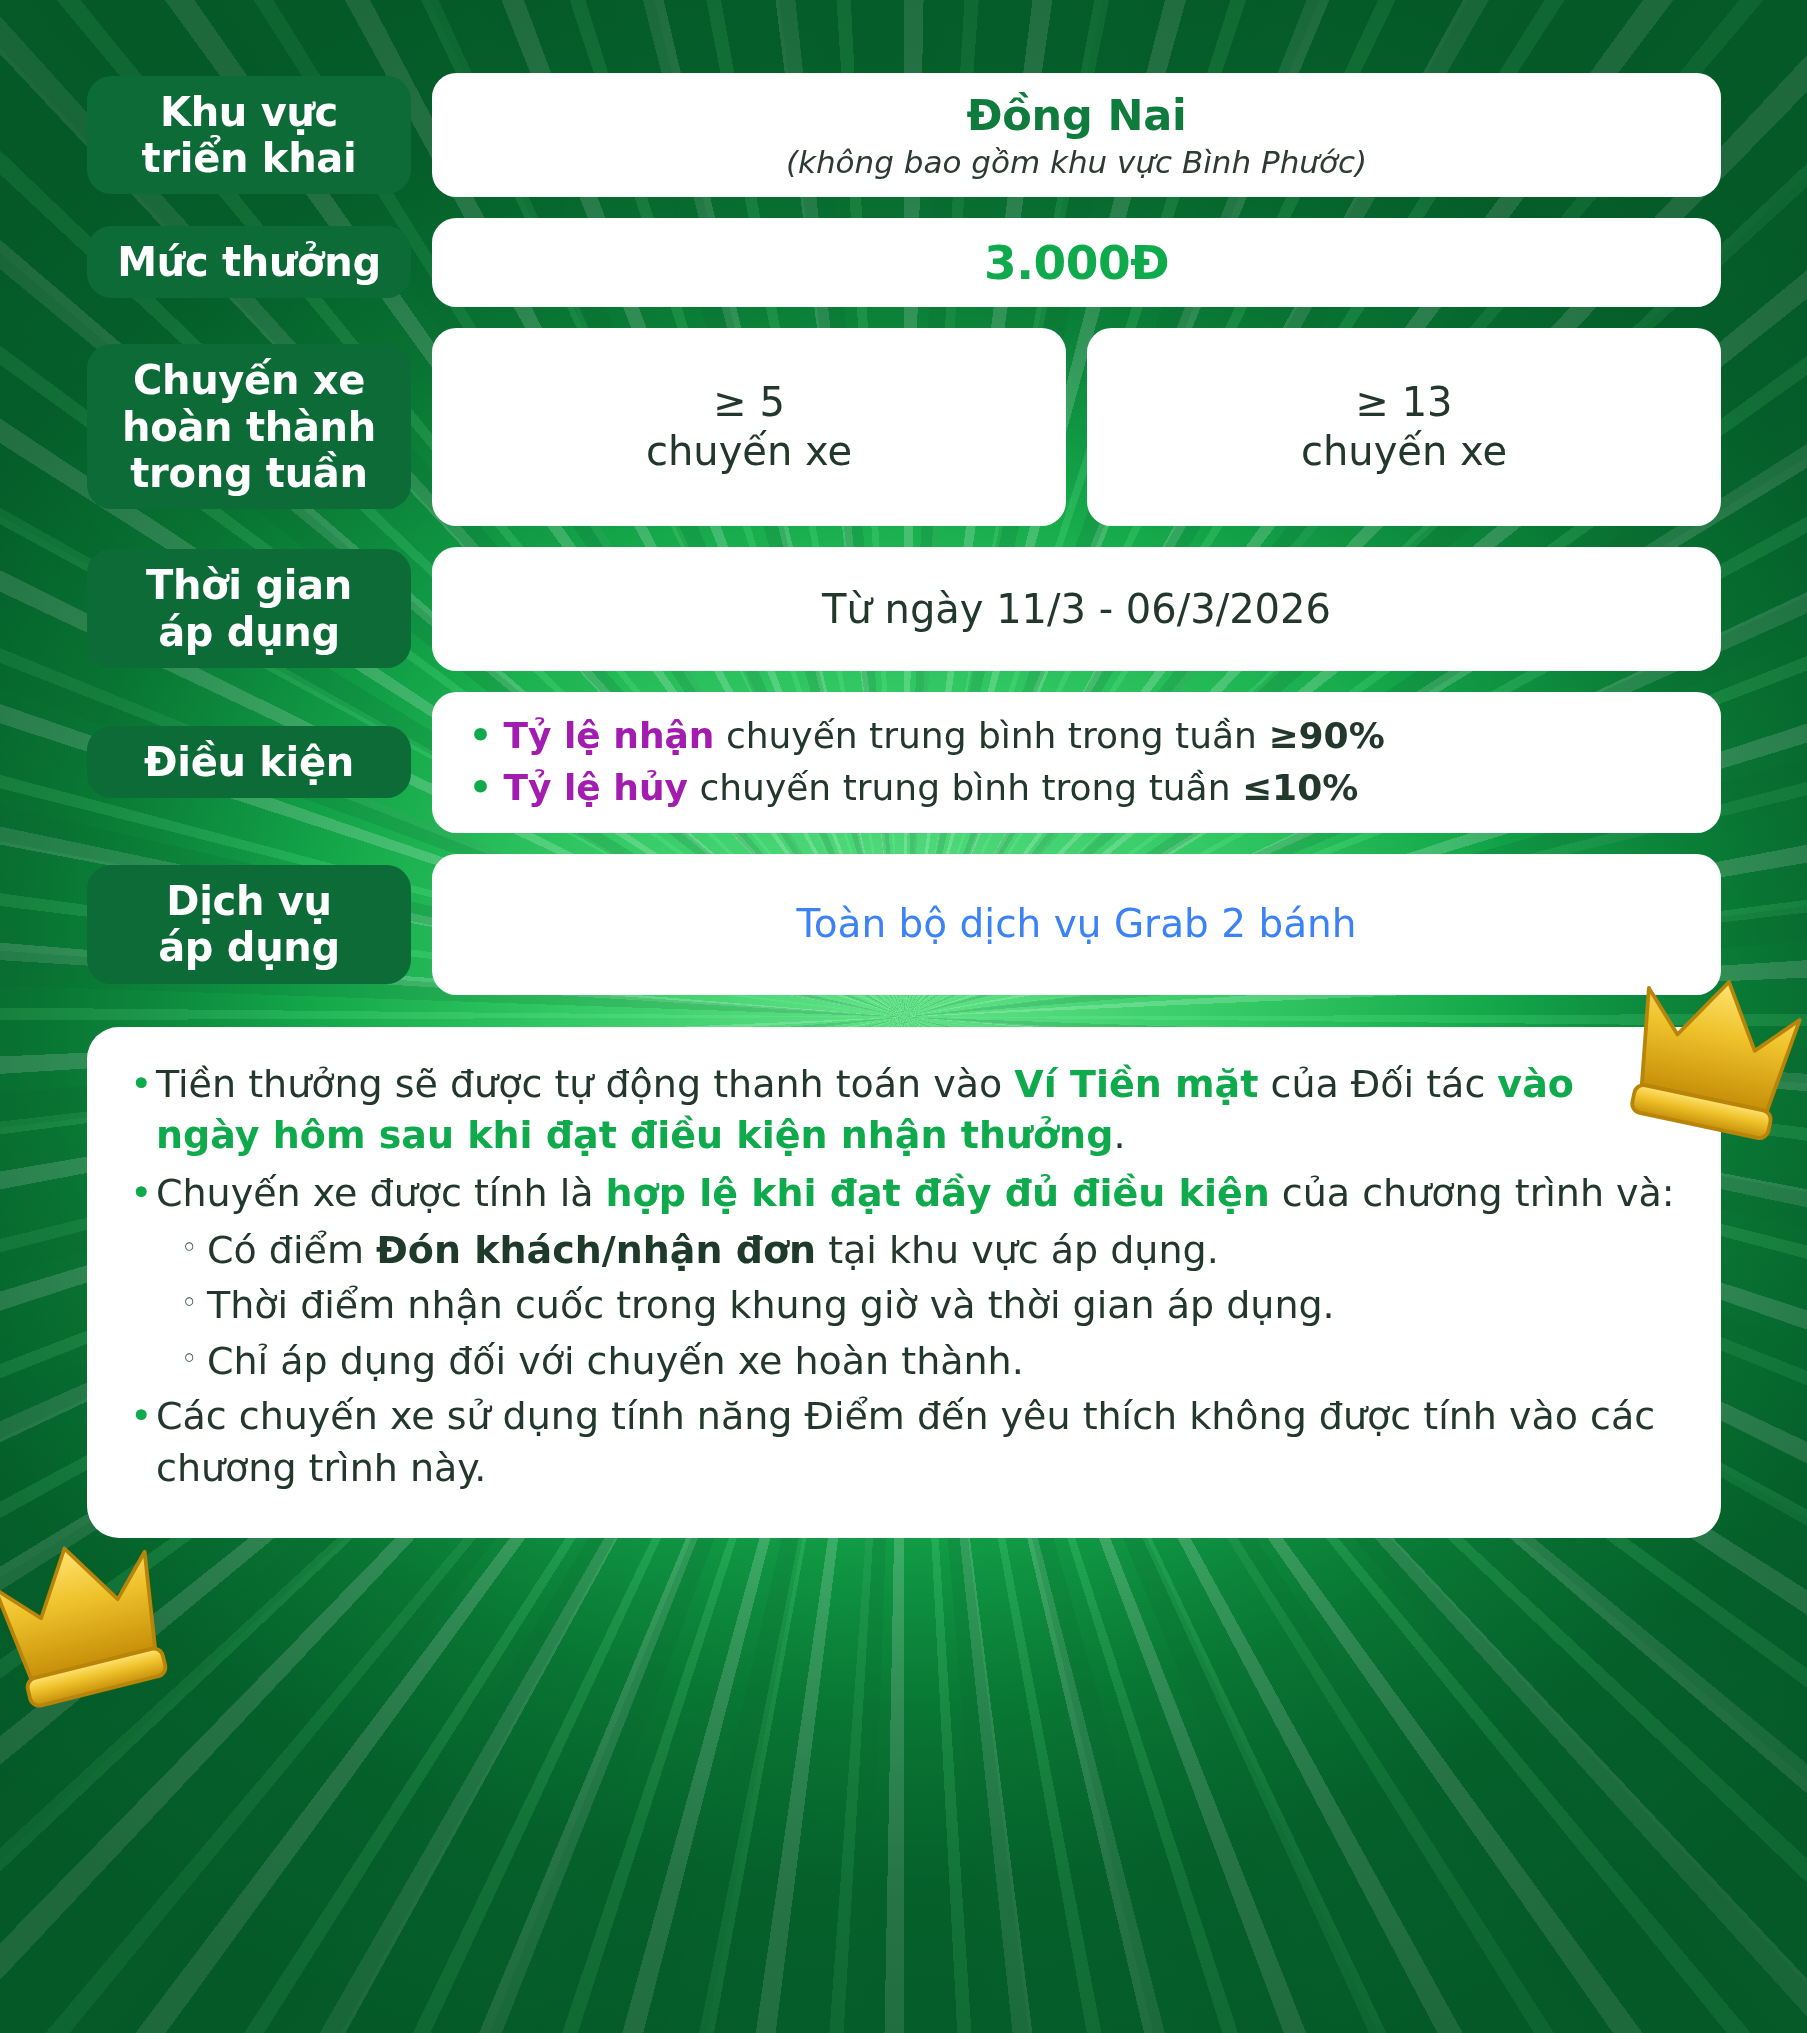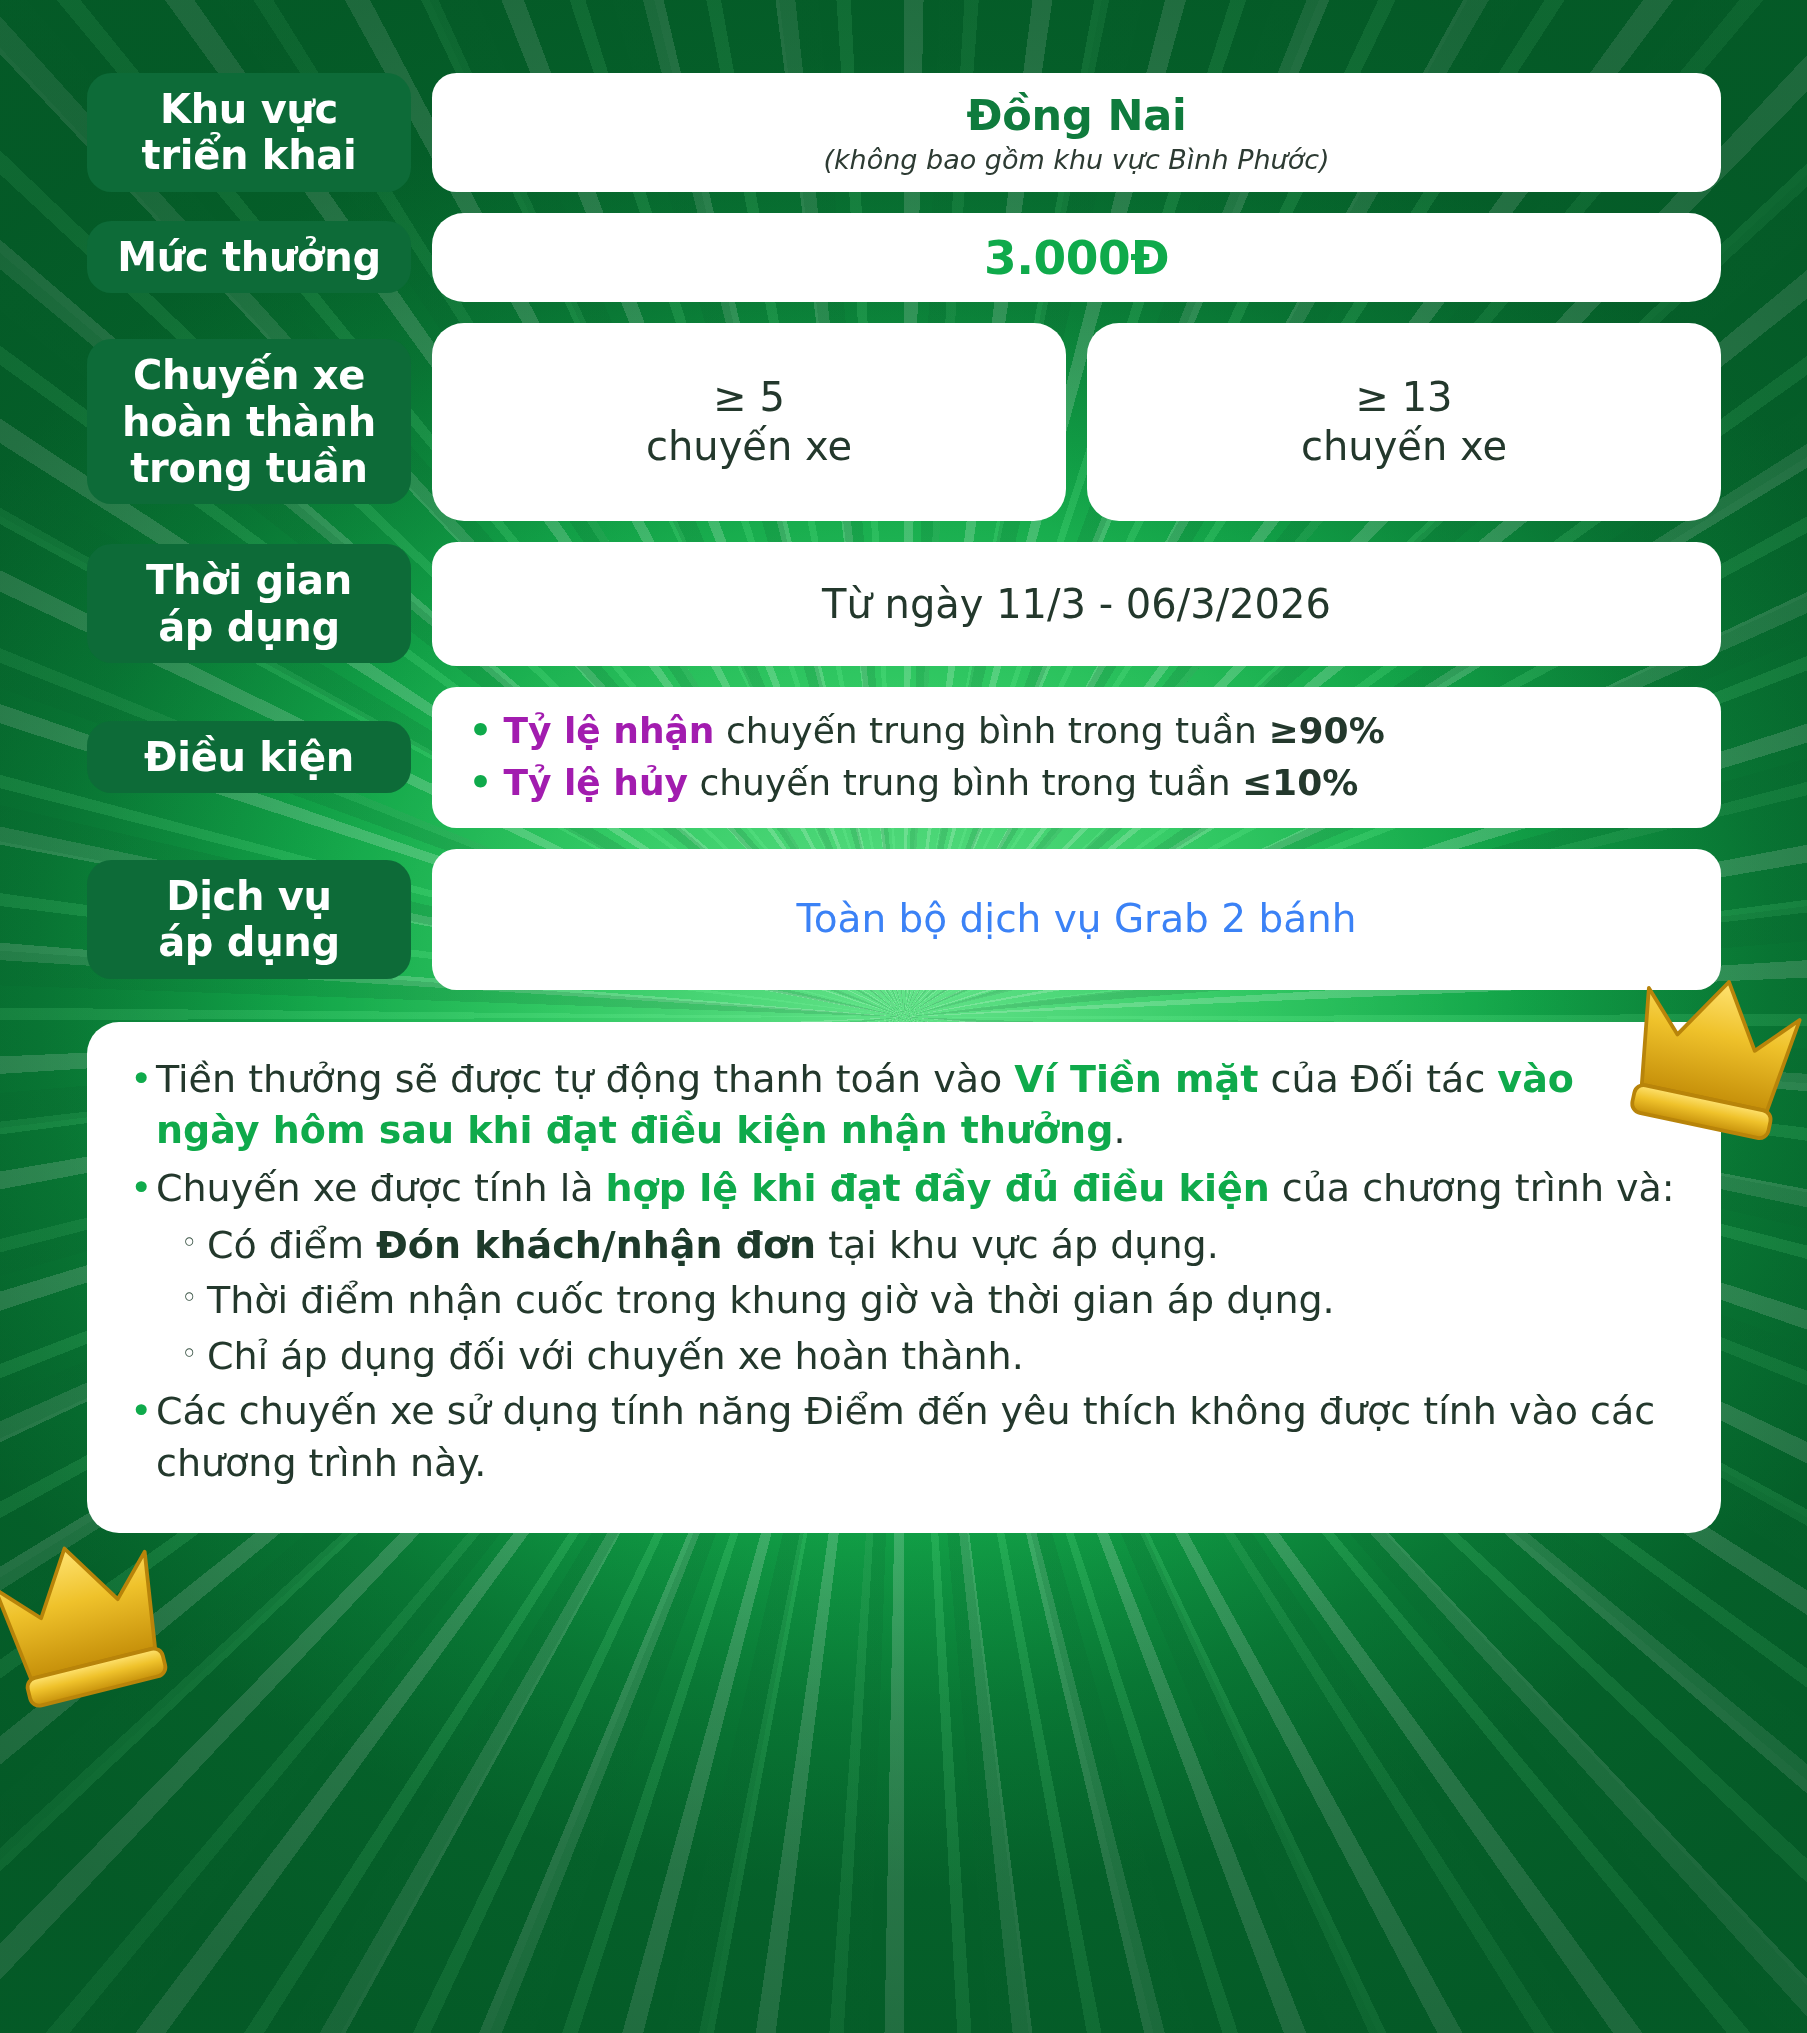--- a/index.html
+++ b/index.html
@@ -98,30 +98,30 @@
     display: flex;
     flex-direction: column;
     align-items: center;
     justify-content: center;
     text-align: center;
     color: #1d3a2a;
     box-sizing: border-box;
     padding: 17px 20px;
   }
   .panel.full { flex: 1 1 auto; }
-  .panel.half { flex: 1 1 0; border-radius: 32px; }
+  .panel.half { flex: 1 1 0; }
 
   .region-title {
     font-size: 43px;
     font-weight: bold;
     color: #0f7b3d;
     letter-spacing: -0.2px;
   }
   .region-sub {
-    font-size: 27px;
+    font-size: 31px;
     font-style: italic;
     color: #2d3b33;
     margin-top: 3.8px;
   }
 
   .reward {
     font-size: 47px;
     font-weight: bold;
     color: #0faa4b;
     letter-spacing: -0.5px;

